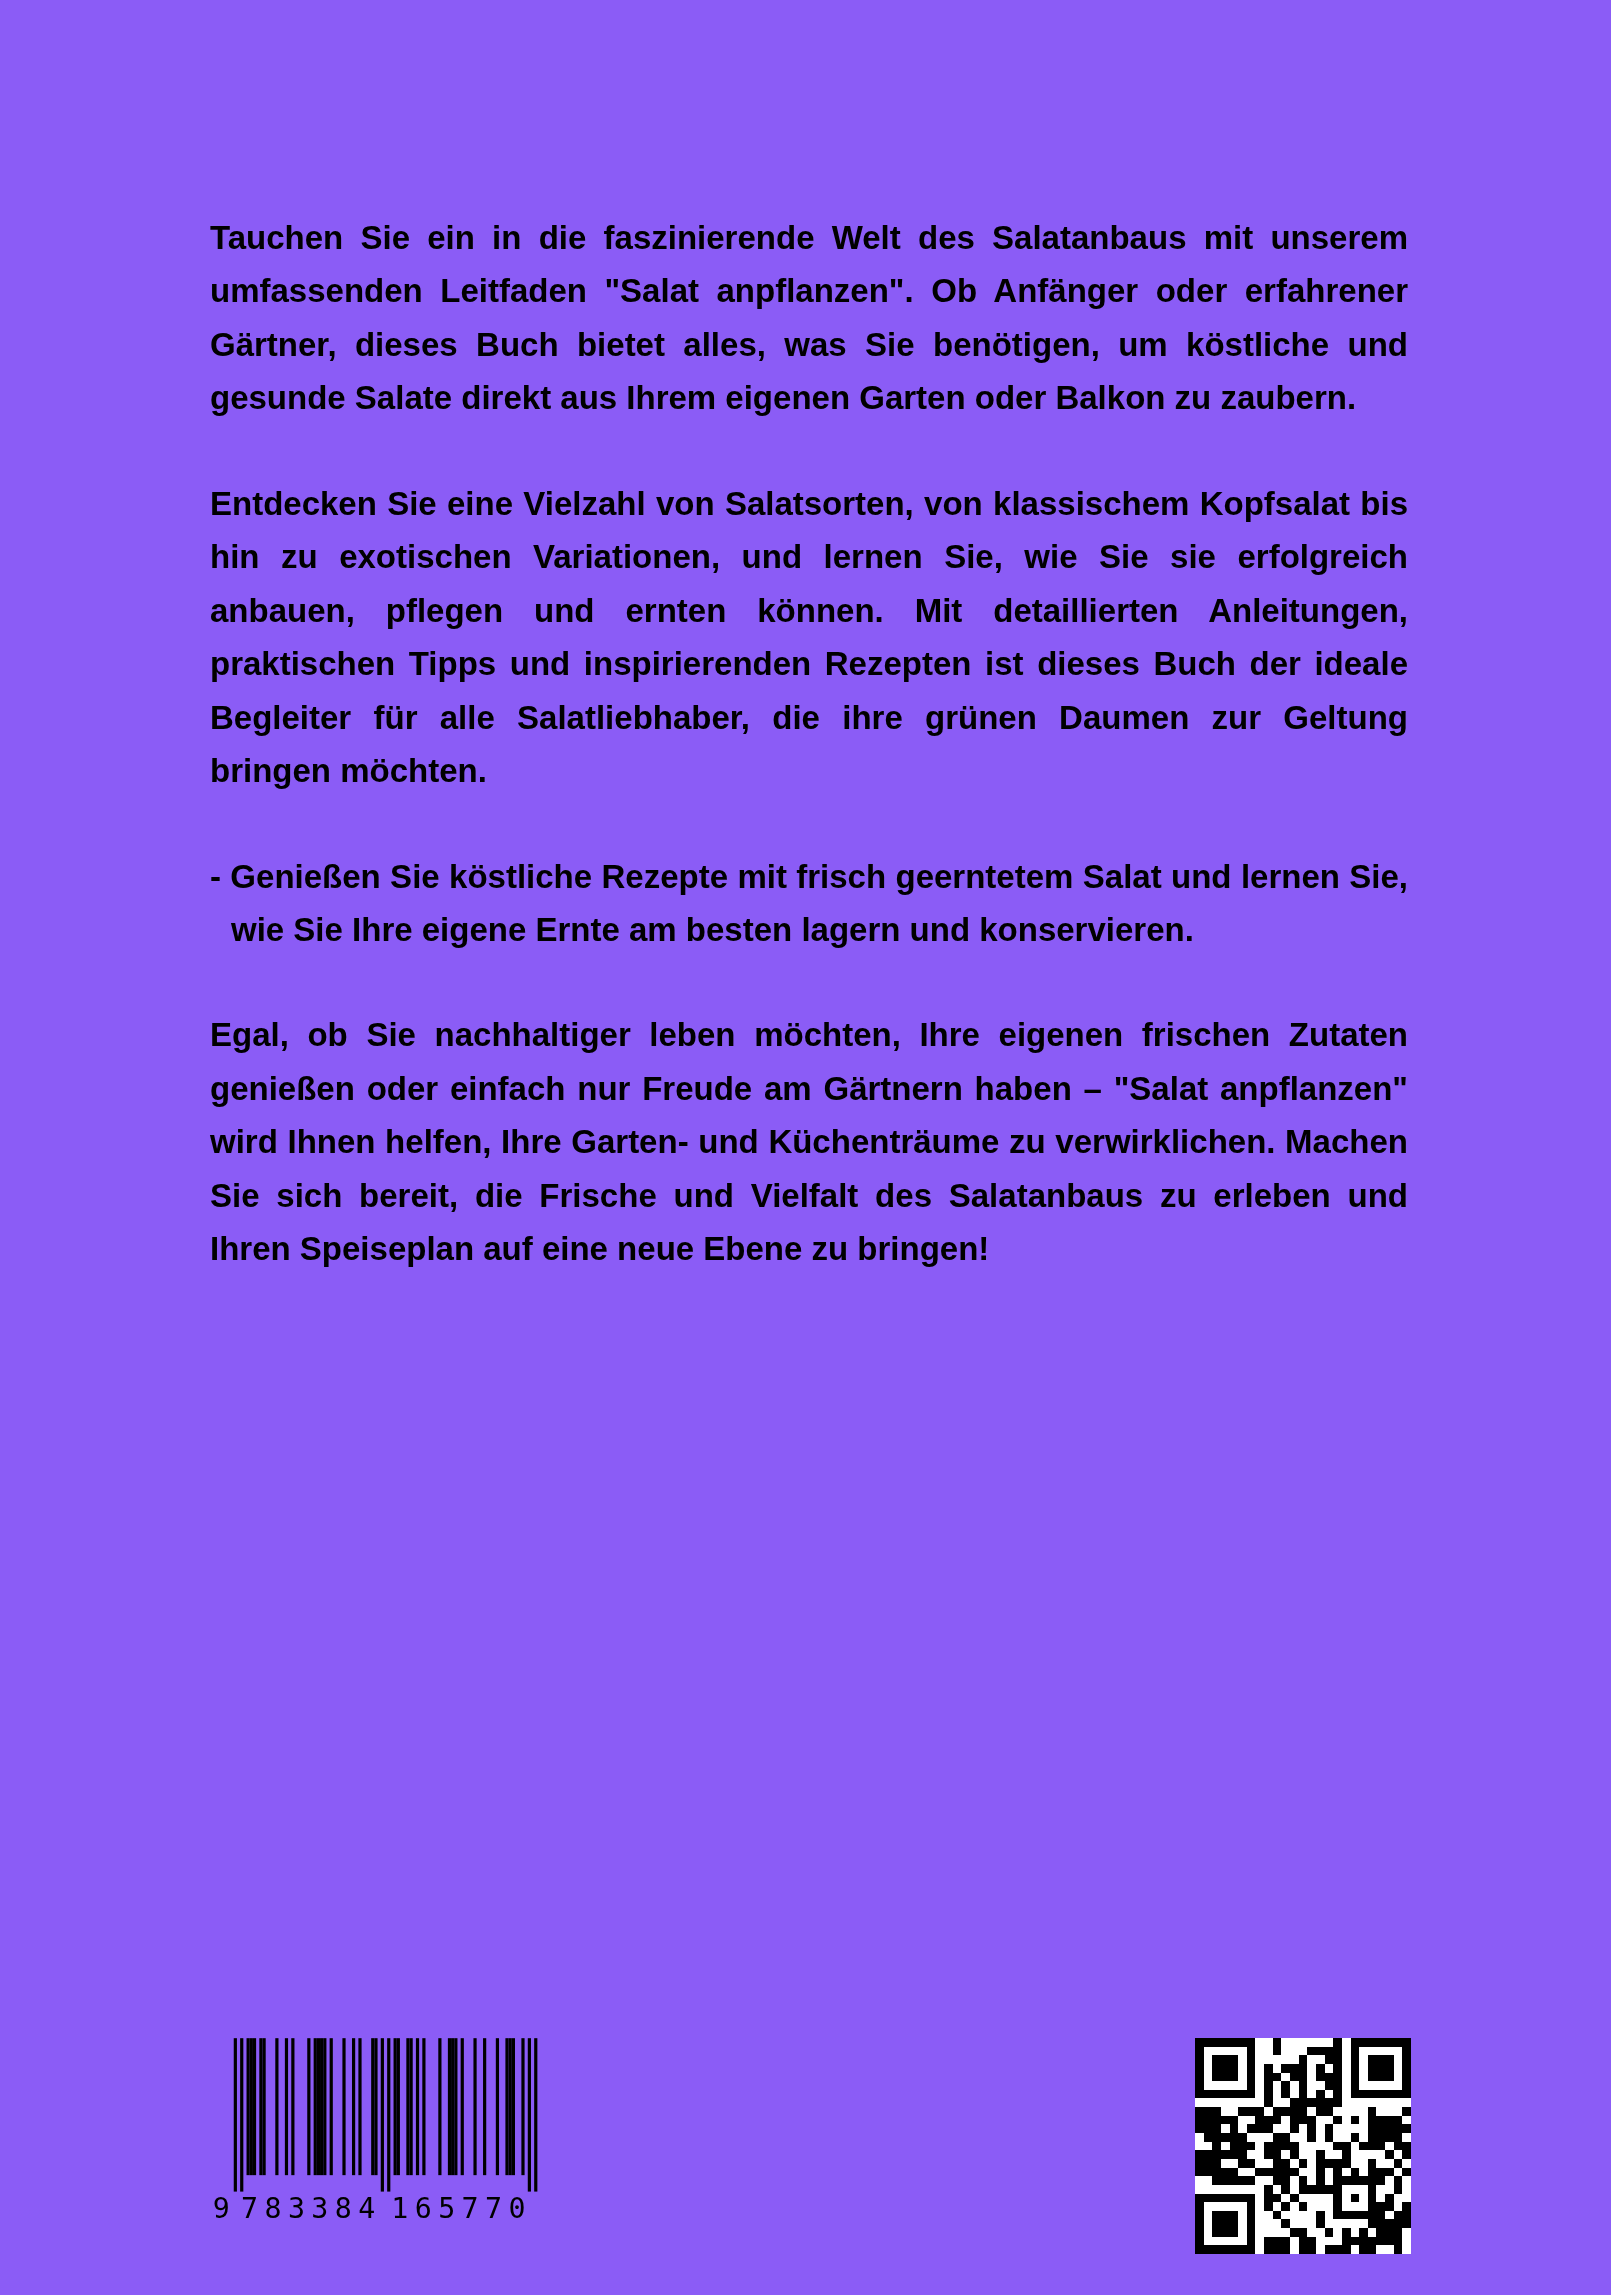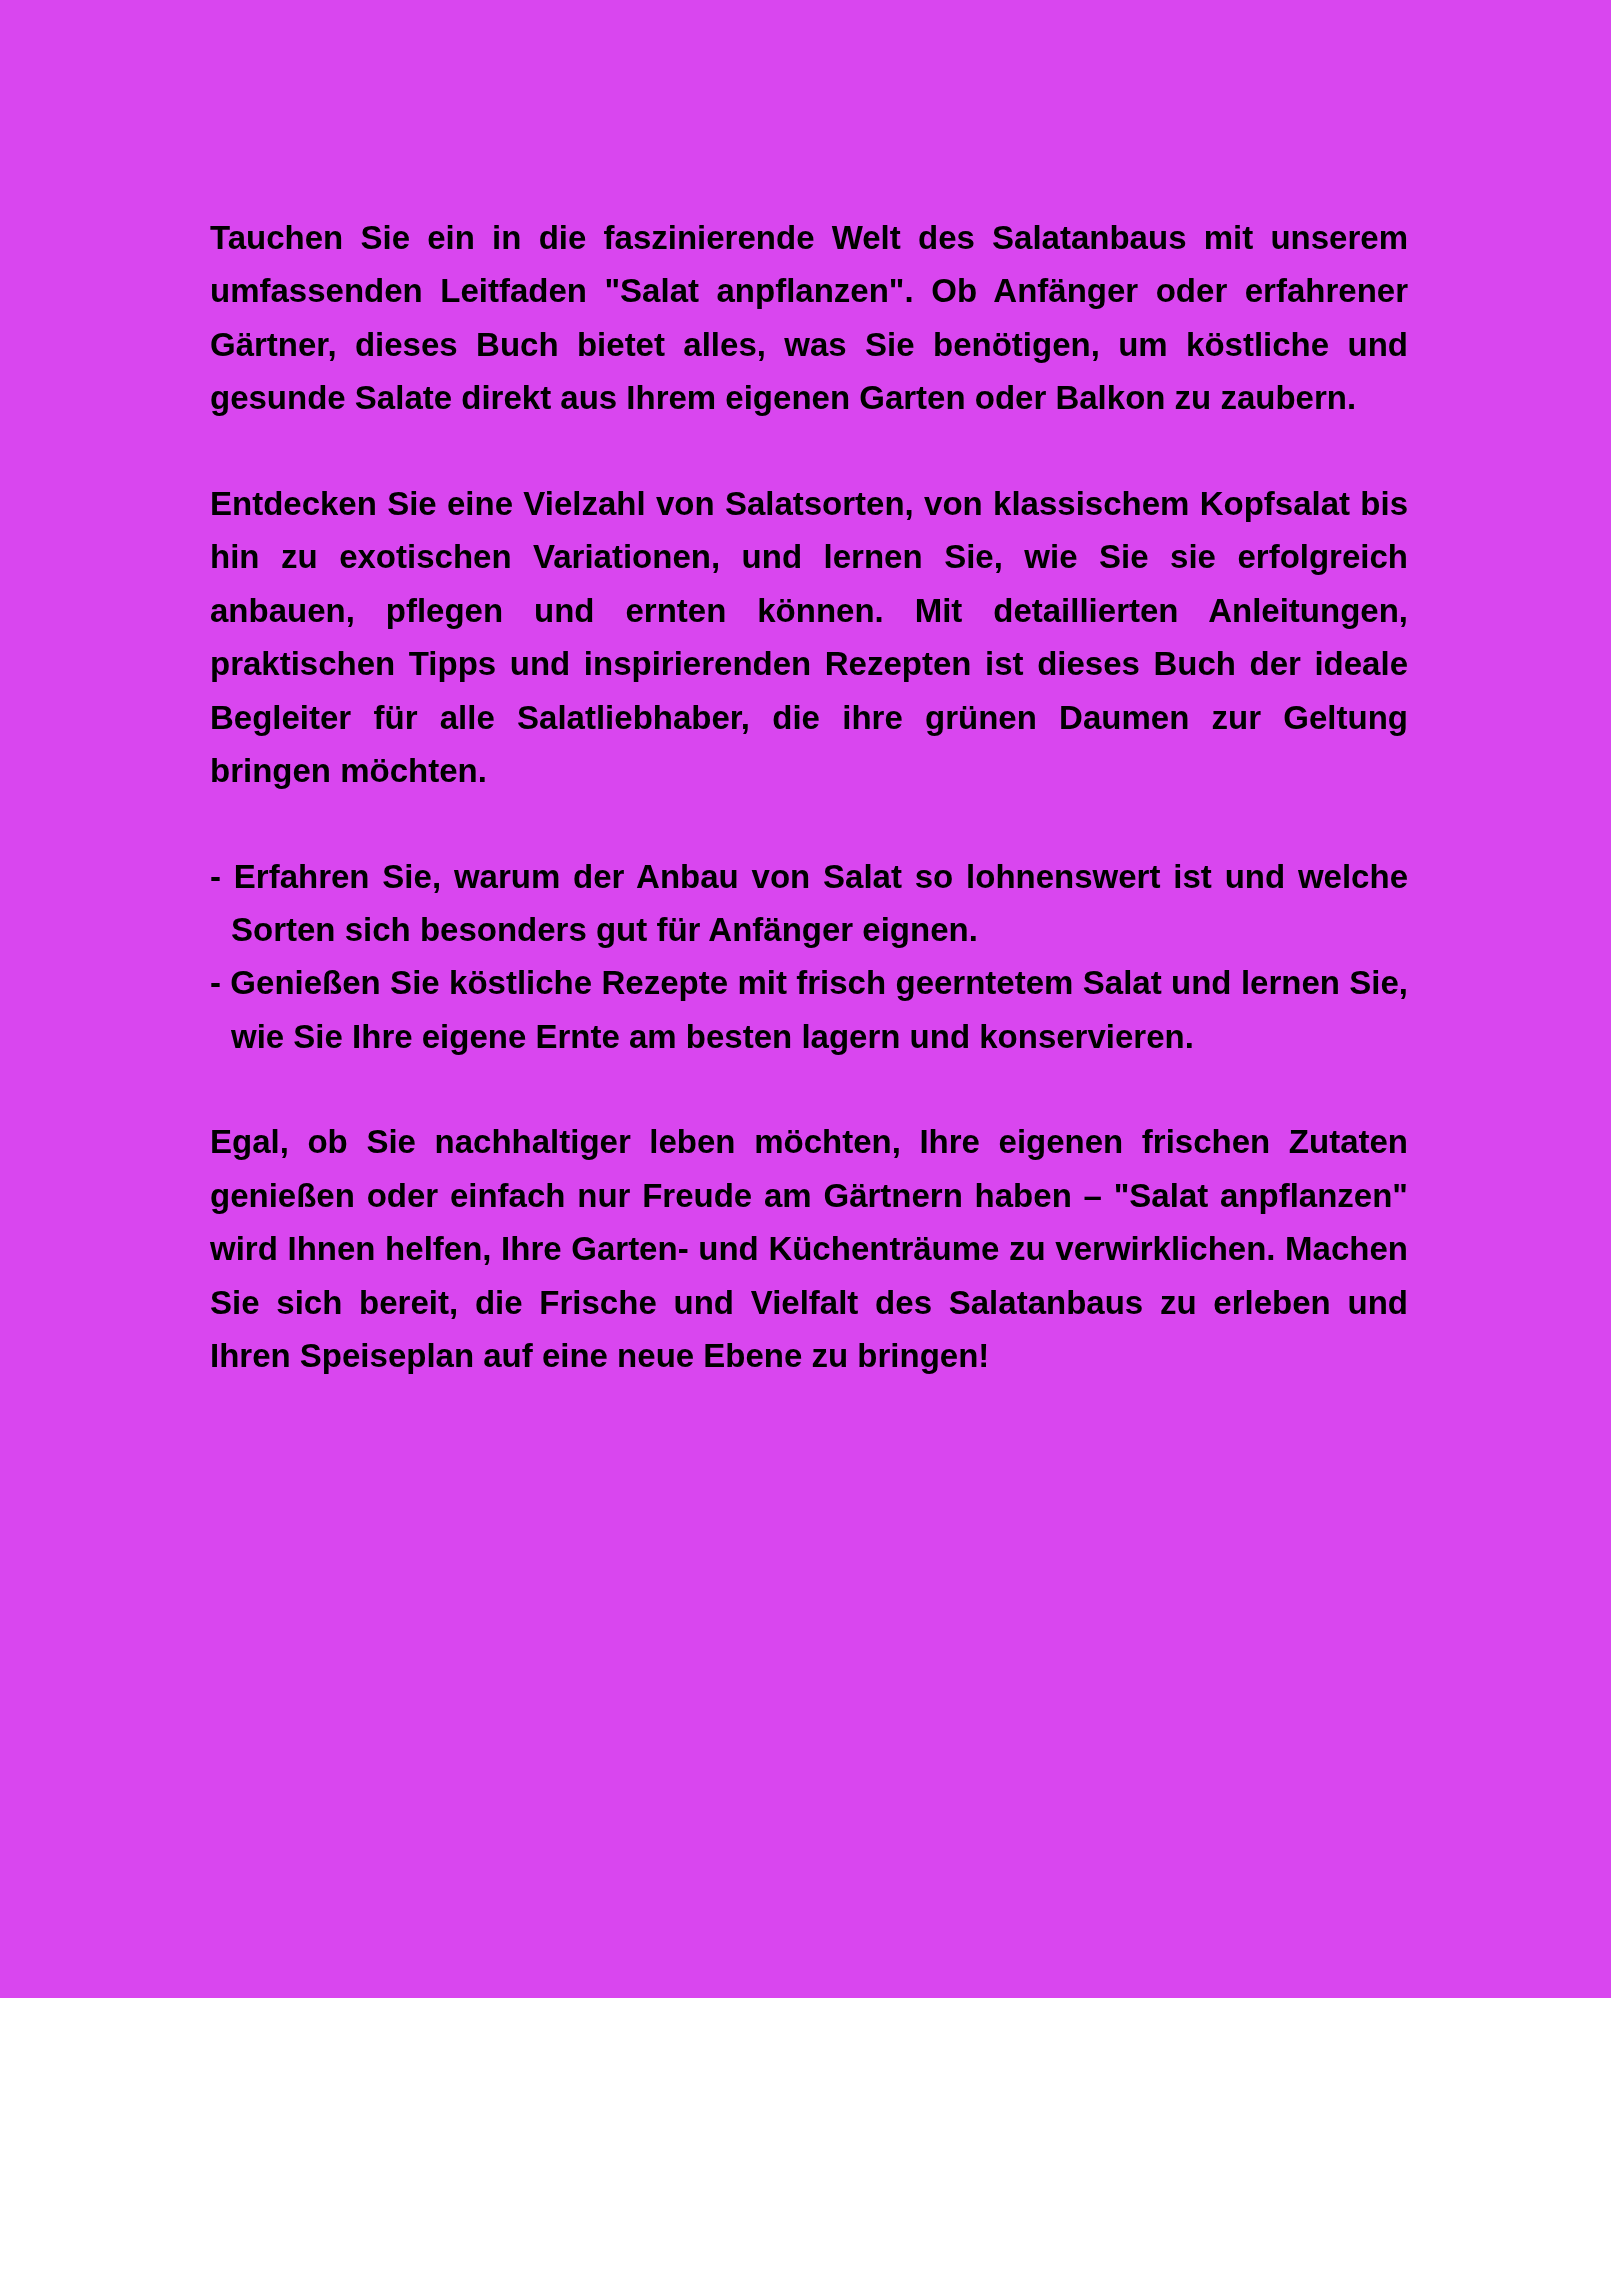--- a/index.html
+++ b/index.html
@@ -3,22 +3,22 @@
 <meta charset="utf-8">
 <style>
   html, body {
     margin: 0;
     padding: 0;
     background: #ffffff;
   }
   .page {
     position: relative;
     width: 1612px;
-    height: 1998px;
-    background: #d946ef;
+    height: 2295px;
+    background: #8b5cf6;
     color: #000000;
     font-family: "Liberation Sans", sans-serif;
     font-weight: 700;
     overflow: hidden;
   }
   .content {
     position: absolute;
     left: 210px;
     right: 204px;
     top: 211px;
@@ -66,21 +66,20 @@
 </head>
 <body>
 
 <div class="page">
 
   <div class="content">
     <p>Tauchen Sie ein in die faszinierende Welt des Salatanbaus mit unserem umfassenden Leitfaden "Salat anpflanzen". Ob Anfänger oder erfahrener Gärtner, dieses Buch bietet alles, was Sie benötigen, um köstliche und gesunde Salate direkt aus Ihrem eigenen Garten oder Balkon zu zaubern.</p>
     <p>Entdecken Sie eine Vielzahl von Salatsorten, von klassischem Kopfsalat bis hin zu exotischen Variationen, und lernen Sie, wie Sie sie erfolgreich anbauen, pflegen und ernten können. Mit detaillierten Anleitungen, praktischen Tipps und inspirierenden Rezepten ist dieses Buch der ideale Begleiter für alle Salatliebhaber, die ihre grünen Daumen zur Geltung bringen möchten.</p>
 
     <div class="bullet-list">
-      <p class="bullet">- Erfahren Sie, warum der Anbau von Salat so lohnenswert ist und welche Sorten sich besonders gut für Anfänger eignen.</p>
       <p class="bullet">- Genießen Sie köstliche Rezepte mit frisch geerntetem Salat und lernen Sie, wie Sie Ihre eigene Ernte am besten lagern und konservieren.</p>
     </div>
 
     <p class="last">Egal, ob Sie nachhaltiger leben möchten, Ihre eigenen frischen Zutaten genießen oder einfach nur Freude am Gärtnern haben – "Salat anpflanzen" wird Ihnen helfen, Ihre Garten- und Küchenträume zu verwirklichen. Machen Sie sich bereit, die Frische und Vielfalt des Salatanbaus zu erleben und Ihren Speiseplan auf eine neue Ebene zu bringen!</p>
   </div>
 
   <div class="bottom-row">
 
     <div class="barcode-wrap">
       <svg width="347" height="183" viewBox="0 0 760 400" xmlns="http://www.w3.org/2000/svg">

